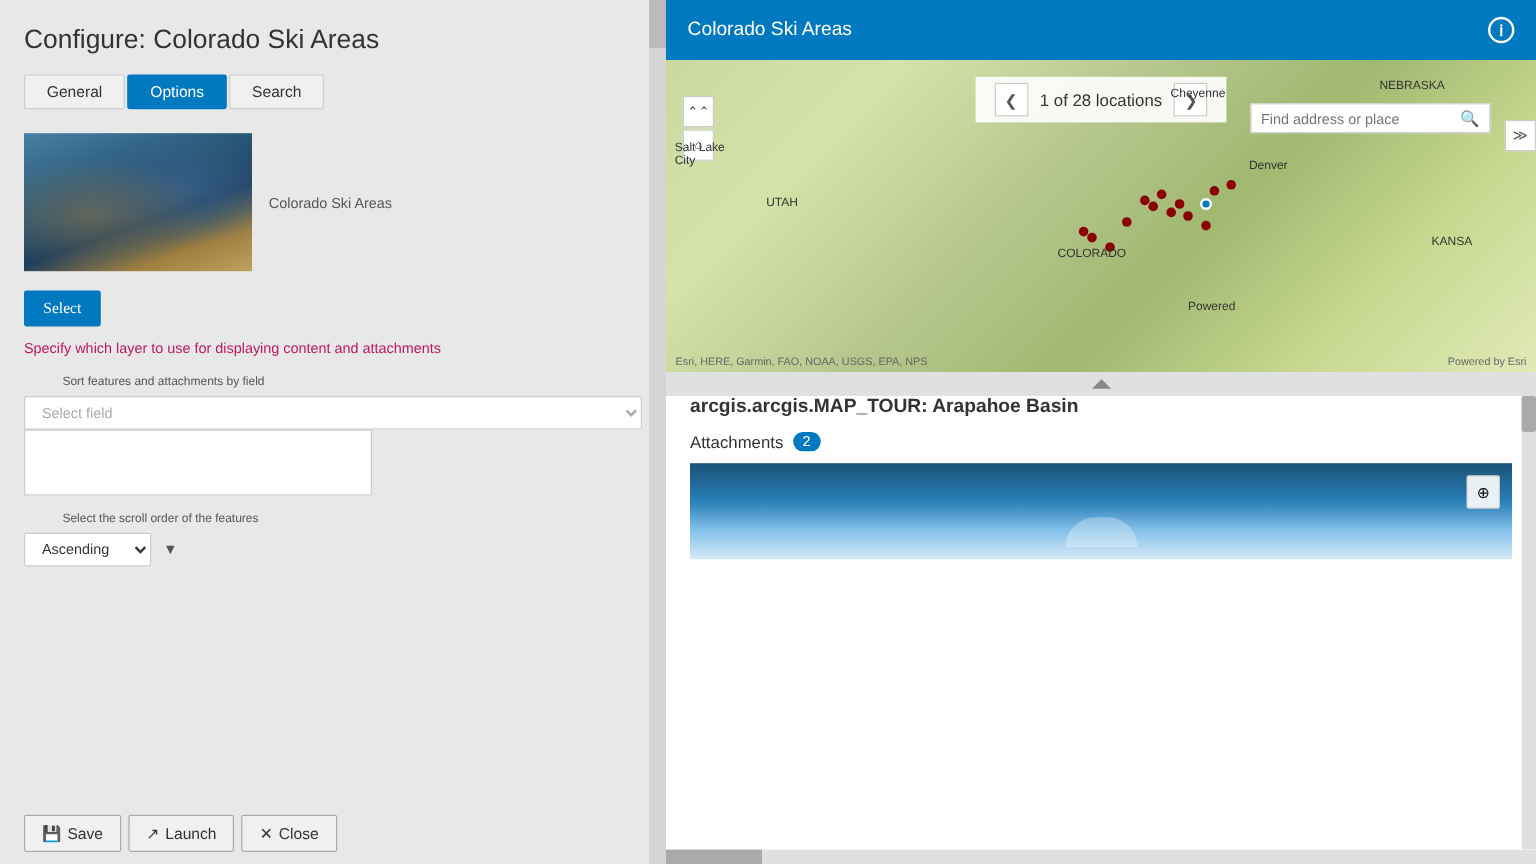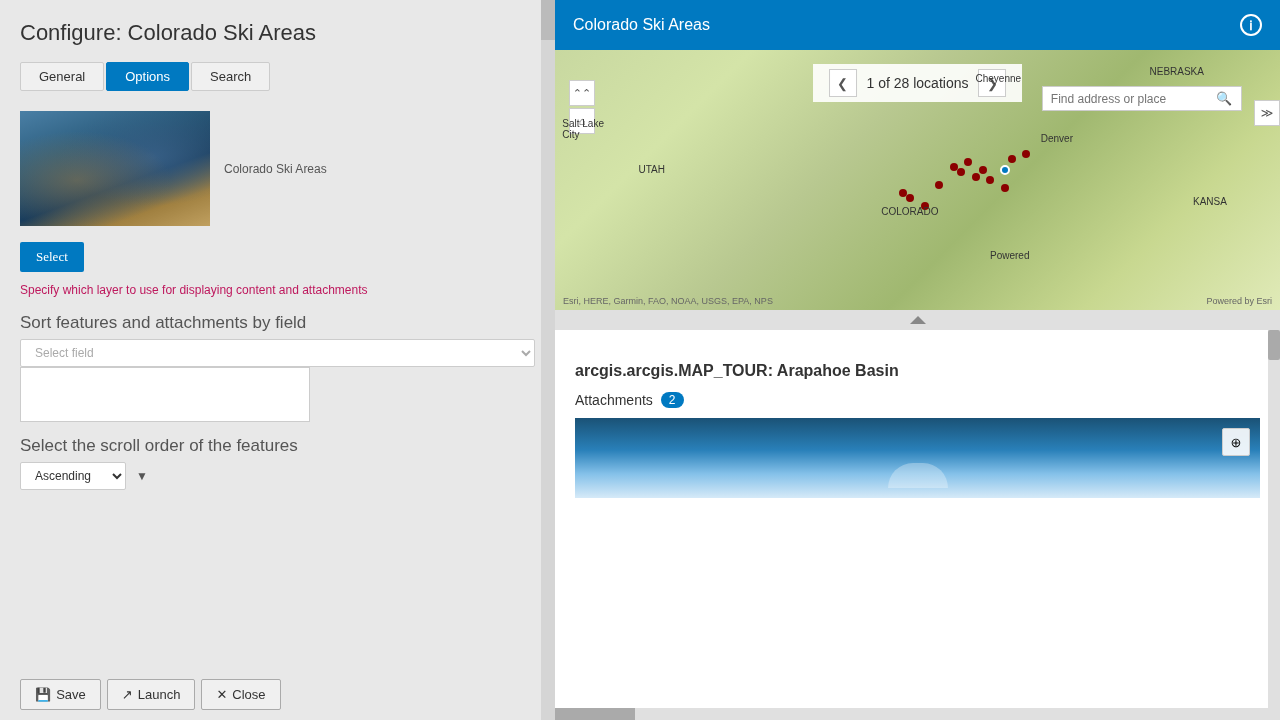--- a/index.html
+++ b/index.html
@@ -106,23 +106,24 @@
       padding: 5px 10px;
       border: 1px solid #ccc;
       background: #fff;
       font-size: 12px;
       color: #555;
       cursor: pointer;
       min-width: 120px;
       border-radius: 2px;
     }
     .section-label {
-      font-size: 17px;
+      font-size: 10px;
       color: #555;
       margin-bottom: 6px;
+      margin-left: 32px;
     }
     .field-select-container {
       position: relative;
     }
     .field-select-container select {
       width: 100%;
       padding: 5px 10px;
       border: 1px solid #ccc;
       background: #fff;
       font-size: 12px;
@@ -352,21 +353,21 @@
       height: 0;
       border-left: 8px solid transparent;
       border-right: 8px solid transparent;
       border-bottom: 8px solid #888;
     }
     
     .content-area {
       flex: 1;
       background: #fff;
       overflow-y: auto;
-      padding: 32px 20px;
+      padding: 0 20px;
       position: relative;
     }
     .content-title {
       font-size: 16px;
       color: #333;
       margin-bottom: 12px;
     }
     .attachments-header {
       display: flex;
       align-items: center;

